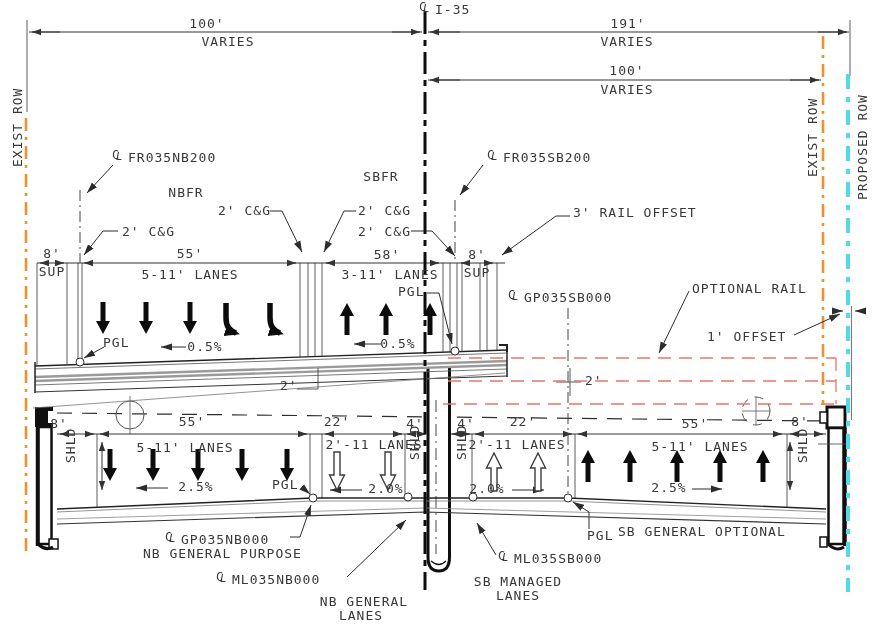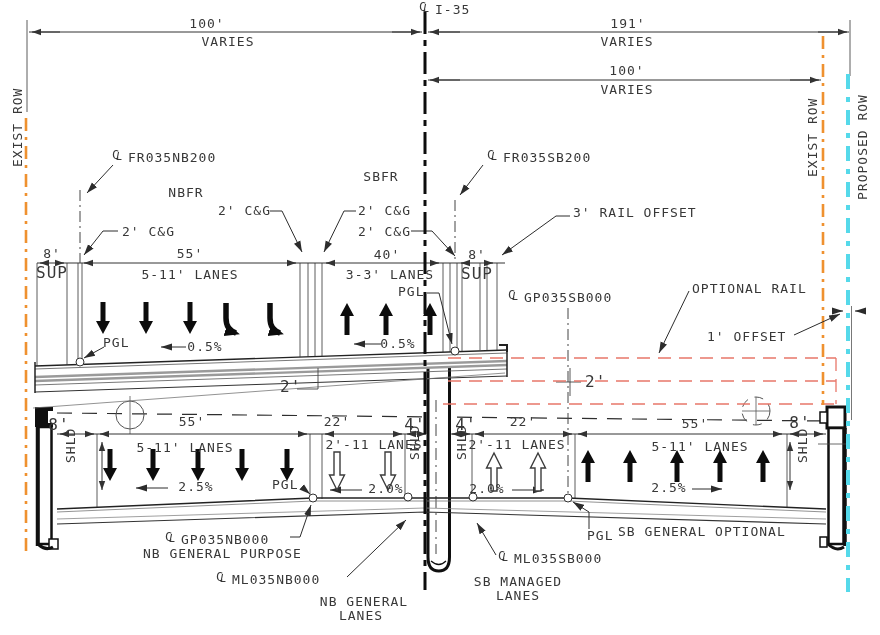--- a/index.html
+++ b/index.html
@@ -1,21 +1,21 @@
 <!DOCTYPE html>
 <html><head>
 <meta charset="utf-8">
 <style>
   html,body{margin:0;padding:0;background:#fff;}
   .canvas{position:relative;width:880px;height:635px;background:#ffffff;overflow:hidden;
           font-family:"DejaVu Sans Mono","Liberation Mono",monospace;color:#383838;}
   svg{position:absolute;left:0;top:0;}
   .lbl{position:absolute;font-size:13px;line-height:1.05;letter-spacing:1px;white-space:nowrap;}
   .c{transform:translateX(-50%);}
-  .sm{font-size:16px;text-align:right;}
+  .sm{font-size:13px;text-align:right;}
   .v{position:absolute;width:0;height:0;}
   .v > span{display:block;transform:translate(-50%,-50%) rotate(-90deg);white-space:nowrap;
             font-size:13px;letter-spacing:1px;}
   
   .cl{position:relative;display:inline-block;width:11px;height:13px;margin-right:5px;vertical-align:-1px;}
   .cl .cc{position:absolute;left:0;top:-1px;font-size:12px;font-style:normal;}
   .cl .ll{position:absolute;left:4px;top:1px;font-size:11px;font-style:italic;}
 </style>
 </head>
 <body>
@@ -308,22 +308,22 @@
 <div class="lbl" style="left:218px;top:204px">2' C&amp;G</div>
 <div class="lbl" style="left:122px;top:225px">2' C&amp;G</div>
 <div class="lbl" style="left:358px;top:204px">2' C&amp;G</div>
 <div class="lbl" style="left:358px;top:225px">2' C&amp;G</div>
 <div class="lbl" style="left:573px;top:206px">3' RAIL OFFSET</div>
 
 <div class="lbl c" style="left:52px;top:247px">8'</div>
 <div class="lbl c sm" style="left:52px;top:265px">SUP</div>
 <div class="lbl c" style="left:190px;top:247px">55'</div>
 <div class="lbl c" style="left:190px;top:268px">5-11' LANES</div>
-<div class="lbl c" style="left:387px;top:248px">40'</div>
-<div class="lbl c" style="left:390px;top:268px">3-3' LANES</div>
+<div class="lbl c" style="left:387px;top:248px">58'</div>
+<div class="lbl c" style="left:390px;top:268px">3-11' LANES</div>
 <div class="lbl c" style="left:477px;top:248px">8'</div>
 <div class="lbl c sm" style="left:477px;top:266px">SUP</div>
 
 <div class="lbl" style="left:398px;top:285px">PGL</div>
 <div class="lbl" style="left:508px;top:290px"><span class="cl"><i class="cc">C</i><i class="ll">L</i></span><span>GP035SB000</span></div>
 <div class="lbl" style="left:692px;top:282px">OPTIONAL RAIL</div>
 <div class="lbl" style="left:707px;top:330px">1' OFFSET</div>
 
 <div class="lbl" style="left:103px;top:336px">PGL</div>
 <div class="lbl c" style="left:205px;top:340px">0.5%</div>

